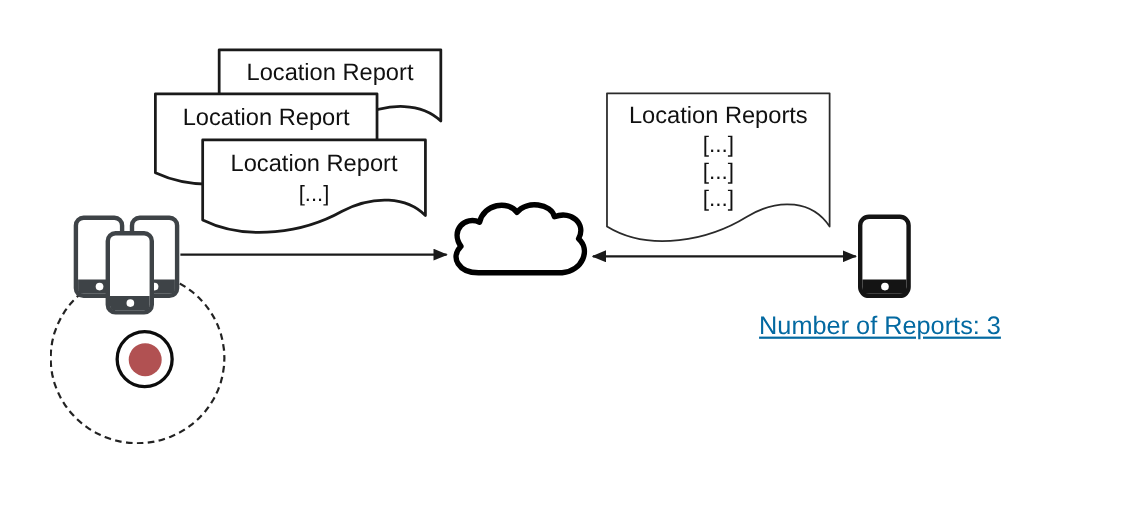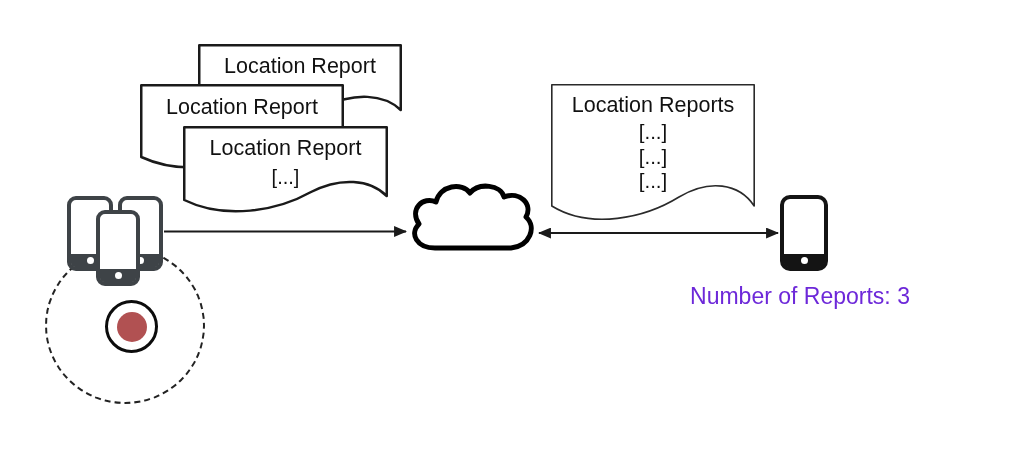--- a/index.html
+++ b/index.html
@@ -58,21 +58,21 @@
 
   
   .cloud-path{fill:#ffffff;stroke:#000;stroke-width:5;stroke-linejoin:round;stroke-linecap:round;}
 
   
   .arrow-line{stroke:var(--stroke);stroke-width:2;}
   .arrow-head{fill:var(--stroke);}
 
   .caption{
     position:absolute;left:655px;top:282px;width:290px;text-align:center;
-    font-size:23px;line-height:28px;color:#6d28d9;
+    font-size:23px;line-height:28px;color:#0369a1;text-decoration:underline;
   }
 </style>
 </head>
 <body>
 
 <div id="canvas">
 
   <svg class="layer" width="1024" height="476" viewBox="0 0 1024 476">
     <defs>
       <marker id="arrow" viewBox="0 0 12 10" refX="11" refY="5" markerWidth="13" markerHeight="11" markerUnits="userSpaceOnUse" orient="auto-start-reverse">

